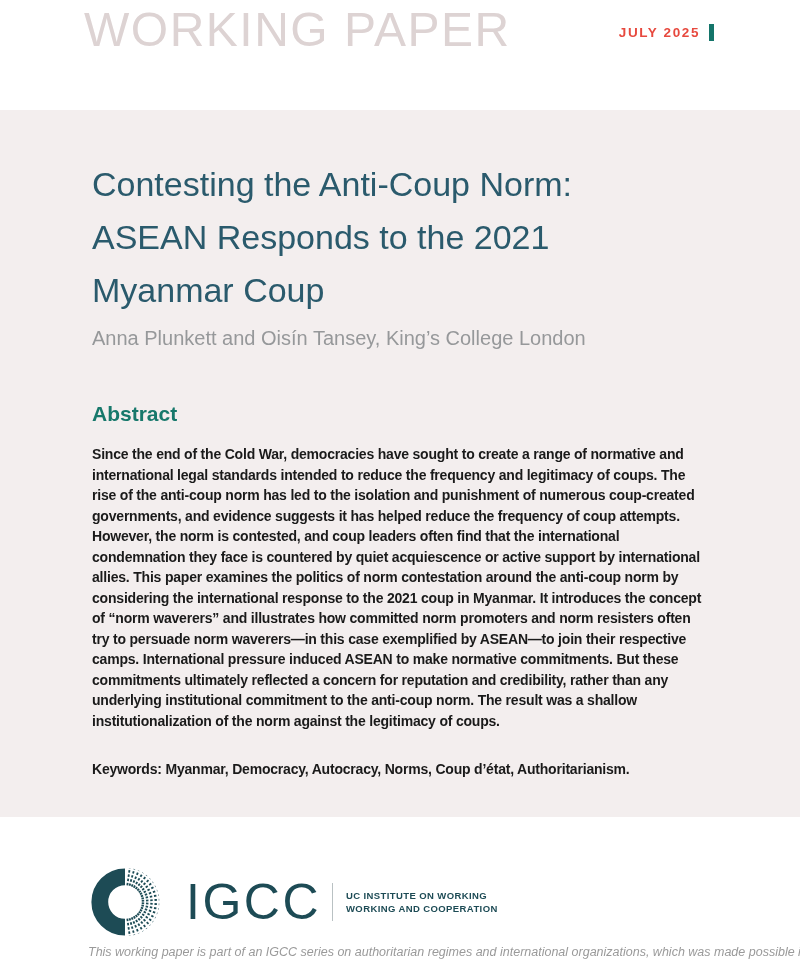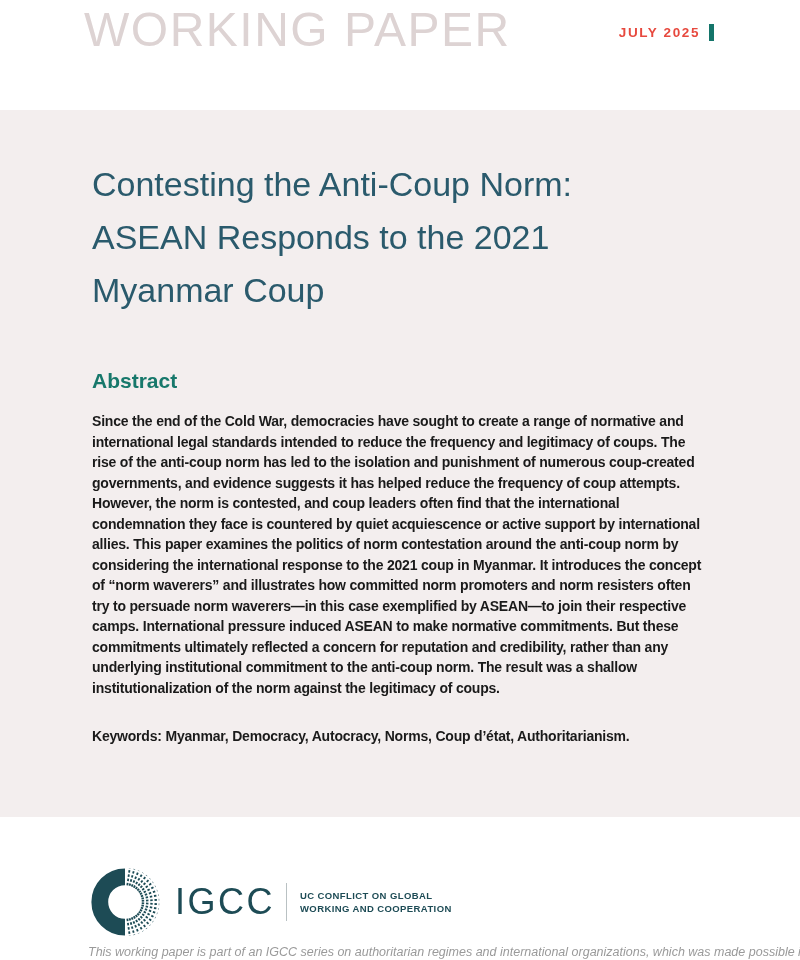--- a/index.html
+++ b/index.html
@@ -115,22 +115,22 @@
     fill: none;
     stroke: var(--logo-teal, #1d4b55);
     stroke-width: 24;
   }
   .logo-mark .rays {
     stroke: var(--logo-teal, #1d4b55);
     stroke-width: 2.6;
     stroke-dasharray: 3.5 2.6;
   }
   .logo-wordmark {
-    margin-left: 15px;
-    font-size: 36px;
+    margin-left: 26px;
+    font-size: 50px;
     font-weight: 400;
     letter-spacing: 2.5px;
     color: var(--logo-teal, #1d4b55);
     line-height: 1;
   }
   .logo-divider {
     width: 1px;
     height: 38px;
     background: #b9c1c3;
     margin: 0 13px 0 11px;
@@ -167,20 +167,21 @@
       <span class="date-bar"></span>
     </div>
   </div>
 
   <div class="cover-band">
     <h1 class="paper-title">
       <div>Contesting the Anti-Coup Norm:</div>
       <div>ASEAN Responds to the 2021</div>
       <div>Myanmar Coup</div>
     </h1>
+    <p class="authors-line">Anna Plunkett and Oisín Tansey, King’s College London</p>
     <h2 class="abstract-heading">Abstract</h2>
     <p class="abstract-text">Since the end of the Cold War, democracies have sought to create a range of normative and international legal standards intended to reduce the frequency and legitimacy of coups. The rise of the anti-coup norm has led to the isolation and punishment of numerous coup-created governments, and evidence suggests it has helped reduce the frequency of coup attempts. However, the norm is contested, and coup leaders often find that the international condemnation they face is countered by quiet acquiescence or active support by international allies. This paper examines the politics of norm contestation around the anti-coup norm by considering the international response to the 2021 coup in Myanmar. It introduces the concept of “norm waverers” and illustrates how committed norm promoters and norm resisters often try to persuade norm waverers—in this case exemplified by ASEAN—to join their respective camps. International pressure induced ASEAN to make normative commitments. But these commitments ultimately reflected a concern for reputation and credibility, rather than any underlying institutional commitment to the anti-coup norm. The result was a shallow institutionalization of the norm against the legitimacy of coups.</p>
     <p class="keywords-line">
       <span class="keywords-label">Keywords:</span><span> Myanmar, Democracy, Autocracy, Norms, Coup d’état, Authoritarianism.</span>
     </p>
   </div>
 
   <div class="footer-band">
     <div class="logo-row">
       <svg class="logo-mark" viewBox="0 0 100 100">
@@ -206,20 +207,20 @@
             <line x1="65.2" y1="68.6" x2="81.0" y2="88.0"></line>
             <line x1="62.5" y1="70.5" x2="75.6" y2="91.8"></line>
             <line x1="59.6" y1="72.0" x2="69.6" y2="94.9"></line>
             <line x1="56.5" y1="73.1" x2="63.3" y2="97.1"></line>
             <line x1="53.3" y1="73.8" x2="56.8" y2="98.5"></line>
           </g>
       </svg>
       <div class="logo-wordmark">IGCC</div>
       <div class="logo-divider"></div>
       <div class="logo-org">
-        <div>UC CONFLICT ON GLOBAL</div>
+        <div>UC INSTITUTE ON WORKING</div>
         <div>WORKING AND COOPERATION</div>
       </div>
     </div>
     <div class="footer-note">This working paper is part of an IGCC series on authoritarian regimes and international organizations, which was made possible in part by generous</div>
   </div>
 
 </div>
 
 </body></html>

